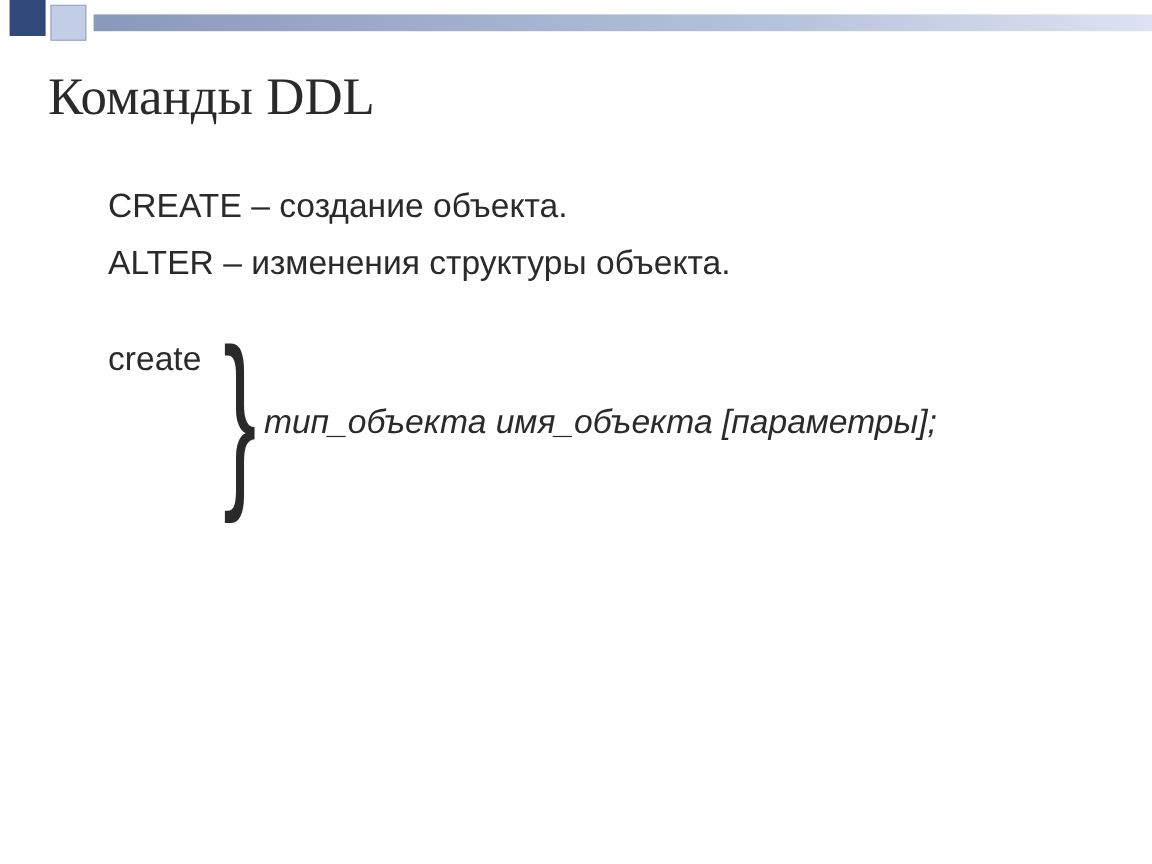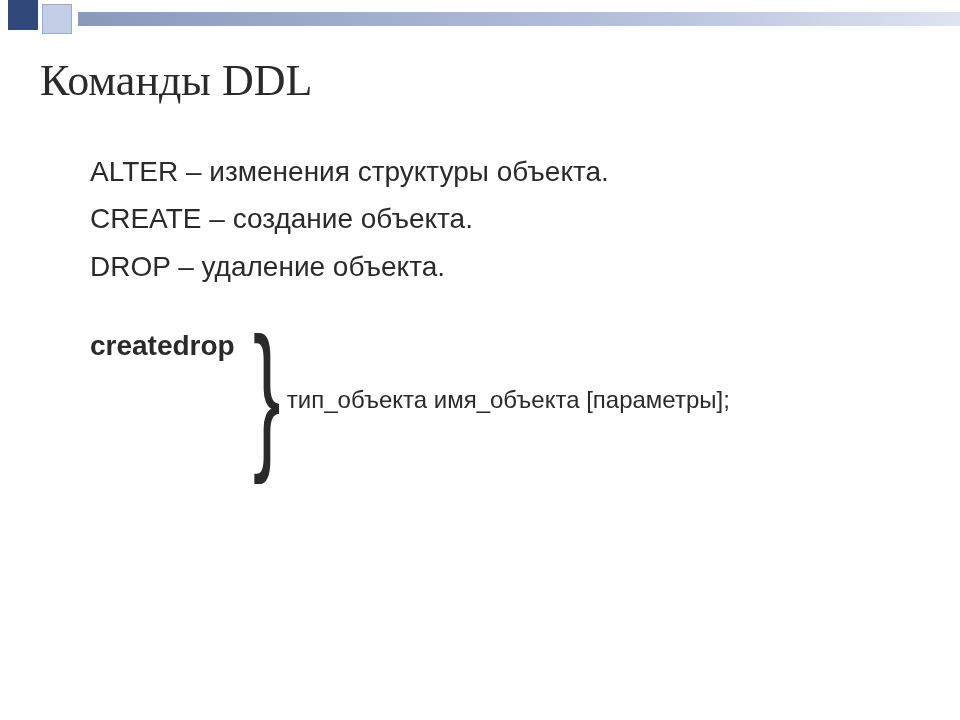--- a/index.html
+++ b/index.html
@@ -82,38 +82,38 @@
   .spacer {
     height: 26px;
   }
   .syntax-row {
     display: flex;
     align-items: center;
     margin-top: 6px;
   }
   .cmd-col {
     display: flex;
-    flex-direction: row;
+    flex-direction: column;
     justify-content: space-between;
     height: 150px;
-    font-weight: bold;
   }
   .cmd-col div {
     font-size: 28px;
   }
   .brace-col {
     margin: 0 14px 0 18px;
     font-size: 150px;
     line-height: 0.85;
     font-family: Arial, sans-serif;
     transform: translateY(-4px) scaleX(0.55) scaleY(1.07);
     transform-origin: left center;
   }
   .tail-col {
-    font-size: 24px;
+    font-style: italic;
+    font-size: 28px;
     margin-left: -30px;
     text-align: center;
   }
 </style>
 </head>
 <body>
 
 <div class="slide">
 
   <div class="topbar">
@@ -121,29 +121,27 @@
     <div class="corner-squares">
       <div class="sq sq-dark"></div>
       <div class="sq sq-light"></div>
     </div>
   </div>
 
   <div class="title">Команды DDL</div>
 
   <div class="body">
 
+    <p class="para">CREATE – создание объекта.</p>
     <p class="para">ALTER – изменения структуры объекта.</p>
-    <p class="para">CREATE – создание объекта.</p>
-    <p class="para">DROP – удаление объекта.</p>
 
     <div class="spacer"></div>
 
     <div class="syntax-row">
       <div class="cmd-col">
         <div>create</div>
-        <div>drop</div>
       </div>
       <div class="brace-col">}</div>
       <div class="tail-col">тип_объекта  имя_объекта  [параметры];</div>
     </div>
 
   </div>
 </div>
 
 </body></html>

